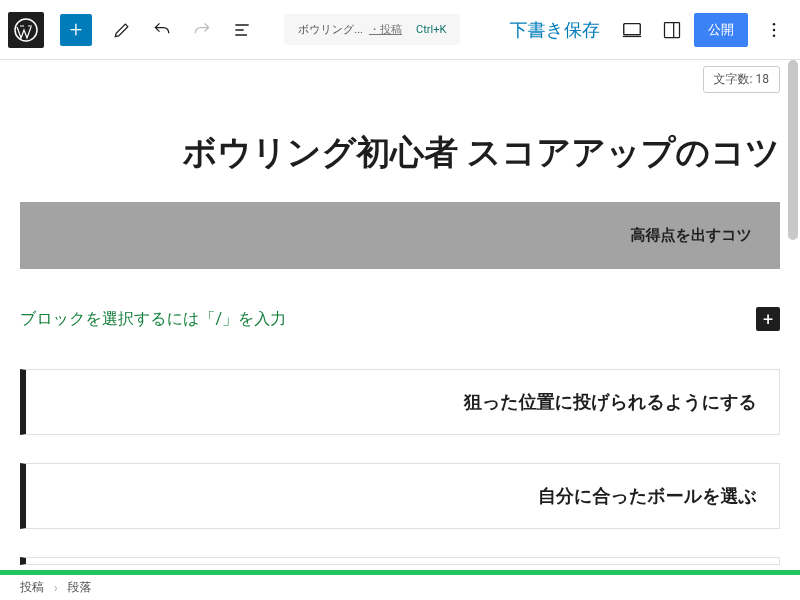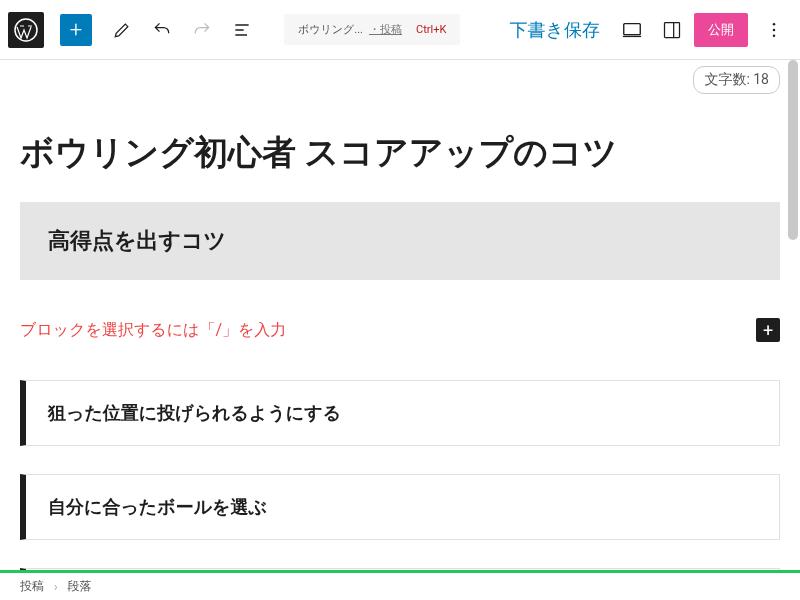--- a/index.html
+++ b/index.html
@@ -62,87 +62,88 @@
       padding: 8px 14px;
       display: flex;
       align-items: center;
       gap: 6px;
       font-size: 11px;
       color: #555;
       text-align: right;
     }
     .doc-title { max-width: 90px; overflow: hidden; text-overflow: ellipsis; white-space: nowrap; }
     .doc-type { color: #777; text-decoration: underline; }
-    .doc-shortcut { color: #b91c1c; margin-left: 8px; }
+    .doc-shortcut { color: #0f766e; margin-left: 8px; }
     .spacer { flex: 1; }
     .save-draft {
       color: #007cba;
       font-size: 18px;
       padding: 8px 10px;
       cursor: pointer;
     }
     .publish-btn {
-      background: #ec4899;
+      background: #3b82f6;
       color: #fff;
       font-size: 13px;
       padding: 8px 14px;
       border-radius: 2px;
       cursor: pointer;
     }
     .more-btn {
       width: 36px;
       height: 36px;
       display: flex;
       align-items: center;
       justify-content: center;
       cursor: pointer;
       margin-left: 4px;
     }
     .word-count {
       position: absolute;
       top: 66px;
       right: 20px;
       border: 1px solid #ccc;
-      border-radius: 11px;
+      border-radius: 3px;
       padding: 4px 10px;
-      font-size: 14px;
+      font-size: 12px;
       color: #555;
       background: #fff;
     }
     .editor-area {
       padding: 20px 20px 20px 20px;
       height: calc(100% - 60px - 30px);
       overflow-y: auto;
       position: relative;
+      text-align: right;
     }
     .post-title {
       font-size: 34px;
       font-weight: 900;
       color: #1e1e1e;
       margin-top: 50px;
       margin-bottom: 28px;
       line-height: 1.3;
     }
     .heading-block {
-      background: #e5e5e5;
+      background: #a3a3a3;
       padding: 24px 28px;
-      font-size: 22px;
+      font-size: 15px;
       font-weight: 900;
       color: #1e1e1e;
       margin-bottom: 28px;
     }
     .placeholder-row {
       display: flex;
       align-items: center;
       justify-content: space-between;
       margin-bottom: 28px;
       padding: 10px 0;
     }
     .placeholder-text {
-      color: #ef4444;
+      color: #15803d;
       font-size: 16px;
     }
     .add-block-btn {
       width: 24px;
       height: 24px;
       background: #1e1e1e;
       color: #fff;
       border-radius: 2px;
       display: flex;
       align-items: center;
@@ -154,21 +155,21 @@
       border: 1px solid #e0e0e0;
       border-left: 6px solid #1e1e1e;
       padding: 20px 22px;
       font-size: 18px;
       font-weight: 900;
       color: #1e1e1e;
       margin-bottom: 28px;
     }
     .breadcrumb {
       height: 30px;
-      border-top: 3px solid #22c55e;
+      border-top: 5px solid #22c55e;
       display: flex;
       align-items: center;
       padding: 0 20px;
       font-size: 12px;
       color: #555;
       gap: 10px;
     }
     .breadcrumb-sep { color: #aaa; }
     .scrollbar-indicator {
       position: absolute;

